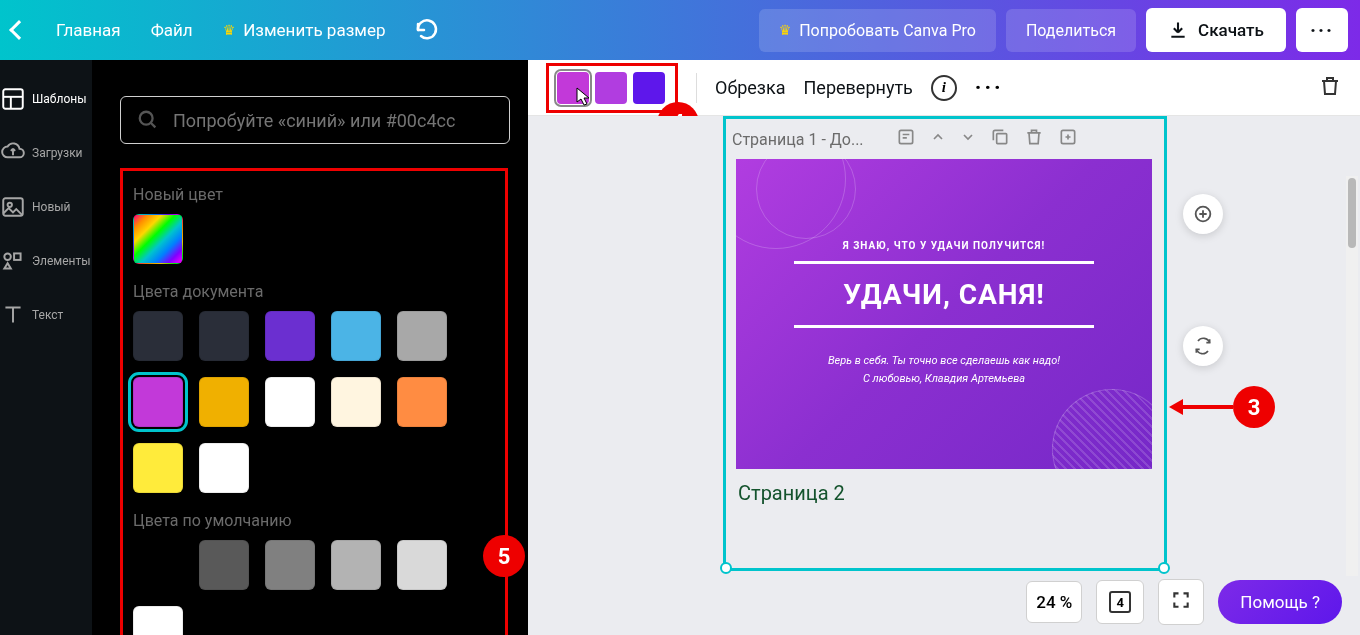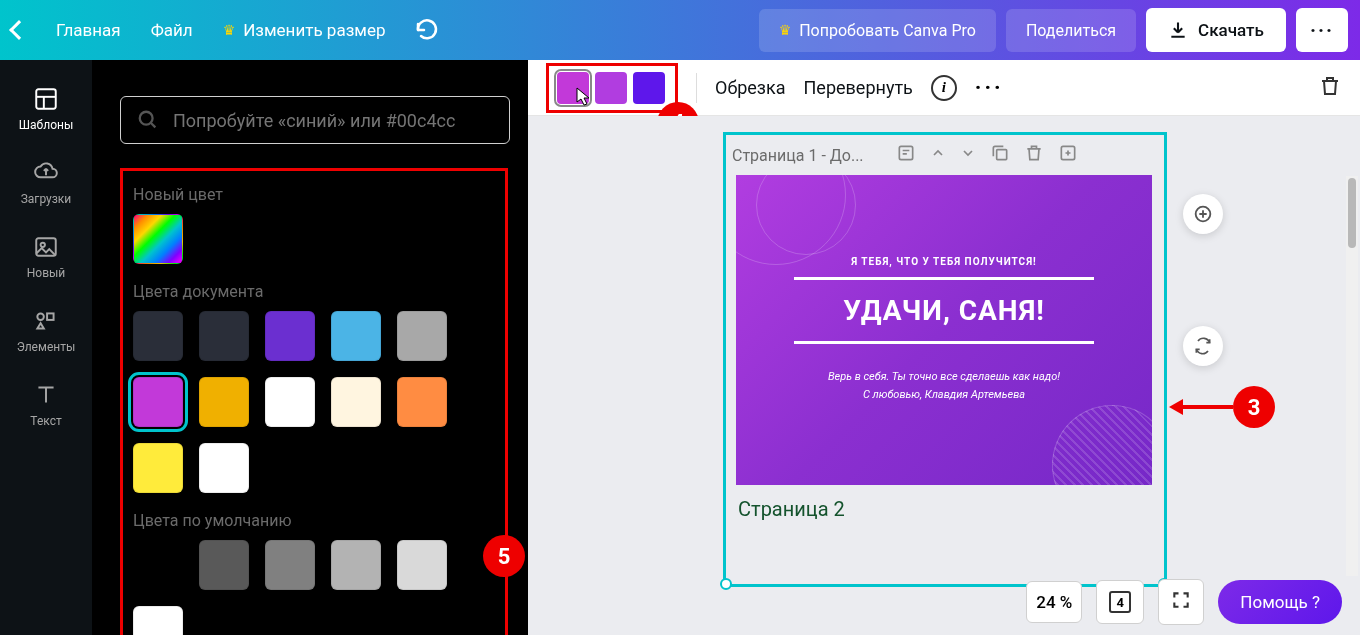--- a/index.html
+++ b/index.html
@@ -10,21 +10,21 @@
 .chevron-left{width:14px;height:14px;border-left:3px solid #fff;border-bottom:3px solid #fff;transform:rotate(45deg)}
 .crown{color:#ffd700;font-size:14px}
 .undo-icon{width:24px;height:24px}
 .top-right{margin-left:auto;display:flex;align-items:center;gap:10px}
 .pro-btn{background:rgba(255,255,255,0.15);border:none;color:#fff;padding:12px 20px;border-radius:6px;font-size:16px;cursor:pointer;display:flex;align-items:center;gap:8px}
 .share-btn{background:rgba(255,255,255,0.15);border:none;color:#fff;padding:12px 20px;border-radius:6px;font-size:16px;cursor:pointer}
 .download-btn{background:#fff;border:none;color:#0d1216;padding:12px 22px;border-radius:6px;font-size:17px;cursor:pointer;display:flex;align-items:center;gap:10px;font-weight:500}
 .more-btn{background:#fff;border:none;color:#0d1216;padding:10px 14px;border-radius:6px;font-size:20px;cursor:pointer;font-weight:bold;letter-spacing:2px}
 .main{display:flex;height:575px}
 .sidenav{width:92px;background:#0d1216;display:flex;flex-direction:column;padding-top:12px}
-.nav-item{display:flex;flex-direction:column;align-items:center;padding:14px 0;color:#a6a6a6;font-size:12px;cursor:pointer;gap:6px}
+.nav-item{display:flex;align-items:center;padding:14px 0;color:#a6a6a6;font-size:12px;cursor:pointer;gap:6px}
 .nav-item.active{color:#fff}
 .nav-icon{width:26px;height:26px;display:flex;align-items:center;justify-content:center}
 .panel{width:436px;background:#000000;display:flex;flex-direction:column;padding:36px 20px 0 28px;overflow:hidden}
 .search-box{display:flex;align-items:center;border:1px solid #d0d0d0;border-radius:6px;padding:12px 16px;gap:14px;margin-bottom:18px;width:390px}
 .search-input{border:none;outline:none;font-size:18px;color:#888;flex:1;background:transparent}
 .red-box{border:3px solid #e00;padding:14px 10px 8px 10px;position:relative;margin-top:6px}
 .section-title{color:#6b6b6b;font-size:16px;margin-bottom:10px}
 .swatch-row{display:flex;gap:16px;margin-bottom:18px;flex-wrap:wrap}
 .swatch{width:50px;height:50px;border-radius:6px;cursor:pointer;border:1px solid rgba(0,0,0,0.08)}
 .swatch.selected{outline:3px solid #00c4cc;outline-offset:2px}
@@ -35,21 +35,21 @@
 .color-group{display:flex;gap:6px;border:3px solid #e00;padding:6px 10px 6px 8px;position:relative}
 .tcolor{width:32px;height:32px;border-radius:4px;cursor:pointer}
 .tcolor.sel{outline:2px solid #888;outline-offset:1px}
 .cursor-ptr{position:absolute;top:20px;left:26px;font-size:16px;pointer-events:none}
 .tool-text{font-size:18px;color:#0d1216;cursor:pointer}
 .info-icon{width:26px;height:26px;border:2px solid #333;border-radius:50%;display:flex;align-items:center;justify-content:center;font-size:15px;font-weight:bold;font-style:italic;font-family:serif;cursor:pointer}
 .dots{font-size:22px;letter-spacing:3px;cursor:pointer;font-weight:bold}
 .trash-right{margin-left:auto}
 .canvas-area{flex:1;display:flex;flex-direction:column;background:#fff;position:relative}
 .canvas-body{flex:1;background:#ebecf0;position:relative;overflow:hidden}
-.sel-frame{position:absolute;left:0px;top:16px;width:444px;height:455px;border:3px solid #00c4cc}
+.sel-frame{position:absolute;left:0px;top:0px;width:444px;height:455px;border:3px solid #00c4cc}
 .page-header{display:flex;align-items:center;gap:14px;padding:8px 6px;color:#6b6b6b;font-size:16px}
 .page-title{flex:1;white-space:nowrap;overflow:hidden;text-overflow:ellipsis;max-width:150px}
 .ph-icon{cursor:pointer;color:#888}
 .design-card{width:416px;height:310px;background:linear-gradient(135deg,#b13de0 0%,#8b2fd0 50%,#7628c8 100%);margin:0 10px;position:relative;overflow:hidden;display:flex;flex-direction:column;align-items:center;justify-content:center;color:#fff}
 .card-line{width:300px;height:3px;background:#fff;margin:10px 0}
 .card-top-text{font-size:10px;letter-spacing:1px;font-weight:bold}
 .card-main{font-size:28px;font-weight:700;letter-spacing:1px;margin:4px 0}
 .card-sub{font-size:11px;font-style:italic;text-align:center;line-height:1.6;margin-top:14px}
 .circle-deco{position:absolute;border-radius:50%;border:1px solid rgba(255,255,255,0.2)}
 .page2-label{padding:12px 12px 2px;color:#14532d;font-size:20px}
@@ -248,21 +248,21 @@
                 </svg></span>
           <span class="ph-icon"><svg width="20" height="20" viewBox="0 0 24 24" fill="none" stroke="#888" stroke-width="2">
                   <rect x="4" y="4" width="16" height="16" rx="2"></rect>
                   <path d="M12 9v6M9 12h6"></path>
                 </svg></span>
         </div>
         <div class="design-card">
           <div class="circle-deco" style="width:140px;height:140px;top:-50px;left:-30px"></div>
           <div class="circle-deco" style="width:100px;height:100px;top:-20px;left:20px"></div>
           <div class="circle-deco" style="width:120px;height:120px;bottom:-40px;right:-20px;background:repeating-linear-gradient(45deg,rgba(255,255,255,0.15) 0 2px,transparent 2px 6px)"></div>
-          <div class="card-top-text">Я ТЕБЯ, ЧТО У ТЕБЯ ПОЛУЧИТСЯ!</div>
+          <div class="card-top-text">Я ЗНАЮ, ЧТО У УДАЧИ ПОЛУЧИТСЯ!</div>
           <div class="card-line"></div>
           <div class="card-main">УДАЧИ, САНЯ!</div>
           <div class="card-line"></div>
           <div class="card-sub">
             <div>Верь в себя. Ты точно все сделаешь как надо!</div>
             <div>С любовью, Клавдия Артемьева</div>
           </div>
         </div>
         <div class="page2-label">Страница 2</div>
         <div class="handle" style="bottom:-6px;left:-6px"></div>

